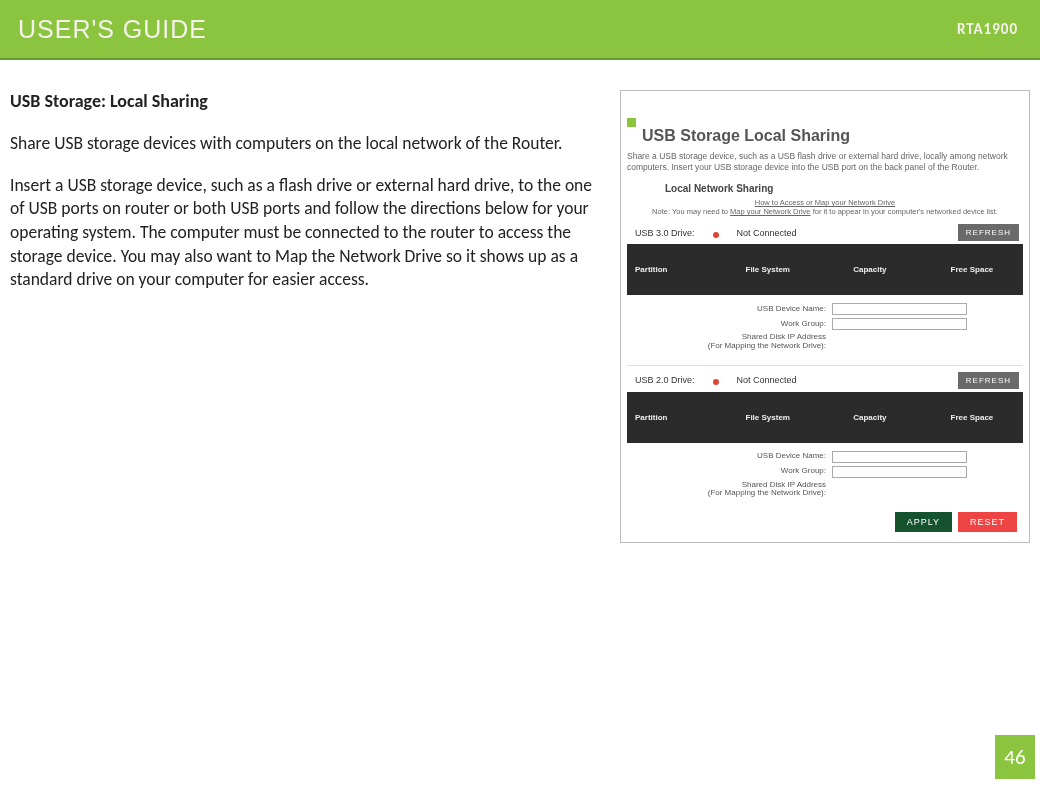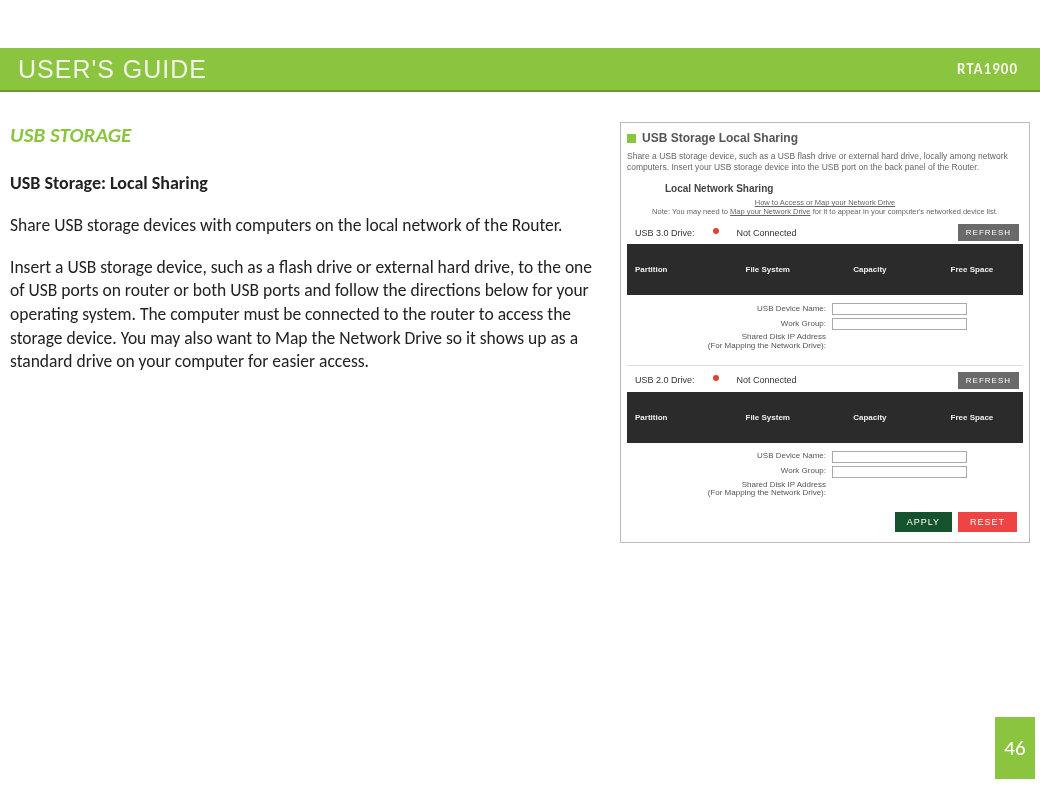--- a/index.html
+++ b/index.html
@@ -6,28 +6,27 @@
   body {
     width: 1040px;
     height: 791px;
     background: #fff;
     font-family: Calibri, Arial, sans-serif;
     position: relative;
     overflow: hidden;
   }
   .header-bar {
     width: 100%;
-    height: 44px;
+    height: 60px;
     background: #8bc53f;
     border-bottom: 2px solid #6a9a2f;
     display: flex;
     align-items: center;
     justify-content: space-between;
     padding: 0 22px 0 18px;
-    margin-top: 48px;
   }
   .header-left {
     display: flex;
     align-items: baseline;
     gap: 8px;
   }
   .header-title {
     color: #f4f2e9;
     font-size: 25px;
     font-weight: 300;
@@ -81,23 +80,24 @@
     align-items: center;
     gap: 6px;
     margin-bottom: 6px;
   }
   .ss-sq {
     width: 9px;
     height: 9px;
     background: #8bc53f;
   }
   .ss-title {
-    font-size: 12px;
+    font-size: 16px;
     font-weight: bold;
     color: #555;
+    margin-top: 28px;
   }
   .ss-desc {
     font-size: 8.5px;
     color: #666;
     line-height: 1.3;
     margin-bottom: 10px;
   }
   .ss-section-head {
     font-size: 10px;
     font-weight: bold;
@@ -118,21 +118,21 @@
   .ss-drive-row {
     display: flex;
     align-items: center;
     justify-content: space-between;
     font-size: 9px;
     padding: 2px 4px 2px 8px;
     margin-bottom: 1px;
   }
   .ss-drive-left {
     display: flex;
-    align-items: flex-start;
+    align-items: flex-end;
     gap: 18px;
   }
   .ss-dot {
     width: 6px;
     height: 6px;
     border-radius: 50%;
     background: #d43;
     display: inline-block;
   }
   .ss-refresh {
@@ -203,42 +203,41 @@
     font-size: 9px;
     padding: 5px 12px;
     letter-spacing: 1px;
     border: none;
   }
   .page-num-box {
     position: absolute;
     right: 5px;
     bottom: 12px;
     width: 40px;
-    height: 62px;
+    height: 44px;
     background: #8bc53f;
     color: #fff;
     display: flex;
     align-items: center;
     justify-content: center;
     font-size: 21px;
   }
 </style>
 </head>
 <body>
 
 <div class="header-bar">
   <div class="header-left">
     <span class="header-title">USER'S GUIDE</span>
   </div>
   <span class="header-right">RTA1900</span>
 </div>
 
 <div class="content">
   <div class="text-col">
-    <div class="section-title">USB STORAGE</div>
     <div class="subsection-title">USB Storage: Local Sharing</div>
     <p class="para">Share USB storage devices with computers on the local network of the Router.</p>
     <p class="para">Insert a USB storage device, such as a flash drive or external hard drive, to the one of USB ports on router or both USB ports and follow the directions below for your operating system.  The computer must be connected to the router to access the storage device.  You may also want to Map the Network Drive so it shows up as a standard drive on your computer for easier access.</p>
   </div>
 
   <div class="screenshot-col">
     <div class="ss-title-row">
       <span class="ss-sq"></span>
       <span class="ss-title">USB Storage Local Sharing</span>
     </div>

